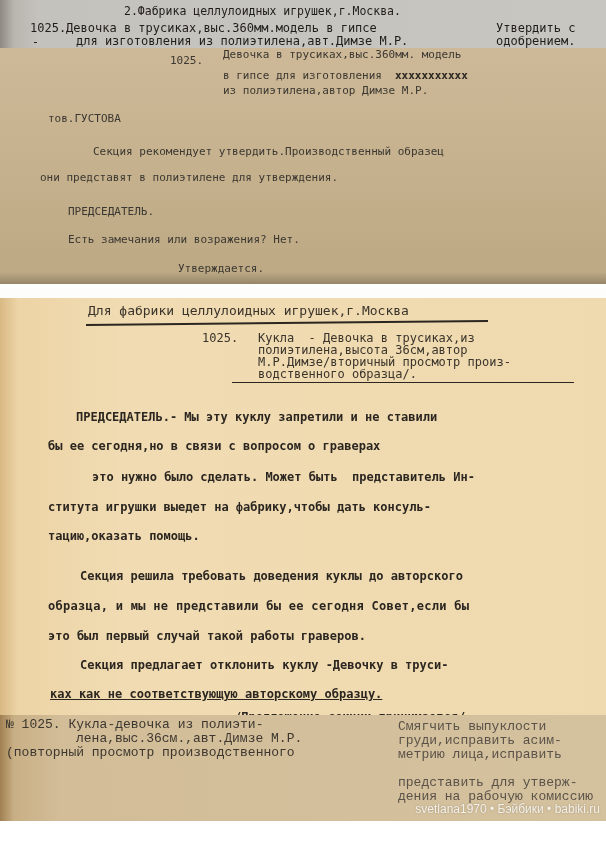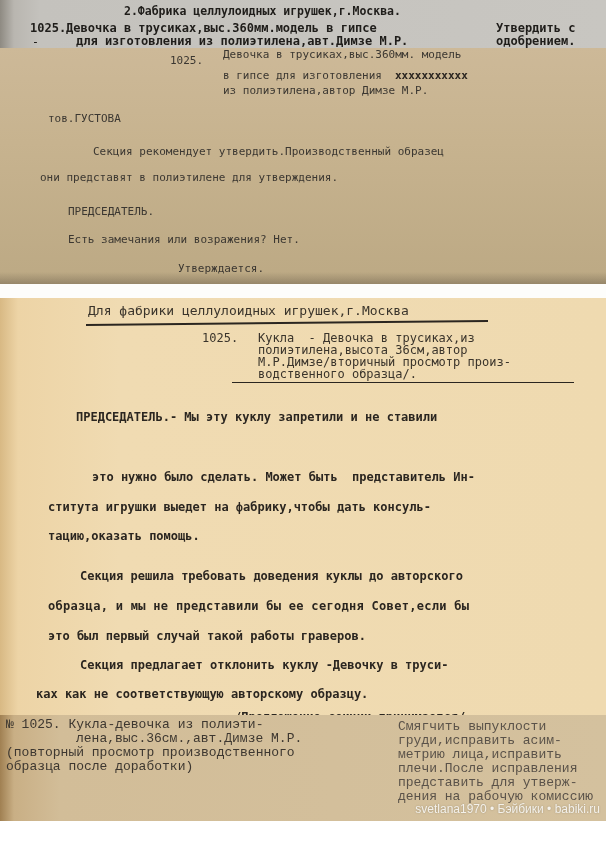--- a/index.html
+++ b/index.html
@@ -4,21 +4,21 @@
   <style>
     * { margin: 0; padding: 0; box-sizing: border-box; }
     html, body { width: 606px; height: 850px; background: #ffffff; overflow: hidden; }
     body { position: relative; font-family: "DejaVu Sans Mono", "Liberation Mono", monospace; color: #2a2620; }
 
     .panel { position: absolute; left: 0; width: 606px; overflow: hidden; }
     .tw { position: absolute; white-space: pre; letter-spacing: 0px; }
 
     
     #p1 { top: 0; height: 48px; background: linear-gradient(90deg, #8e8a82 0px, #b9b6b0 14px, #c4c2bd 40px, #c8c6c1 100%); }
-    #p1 .tw { font-size: 11.5px; font-weight: bold; color: #1f1d1a; }
+    #p1 .tw { font-size: 11.5px; font-weight: normal; color: #1f1d1a; }
 
     
     #p2 { top: 48px; height: 236px; background: linear-gradient(180deg, #cdb998 0%, #c7b38f 40%, #bca984 100%); }
     #p2 .tw { font-size: 11px; color: #3b3731; }
     #p2 .bottom-shade { position: absolute; left: 0; right: 0; bottom: 0; height: 12px; background: linear-gradient(180deg, rgba(0,0,0,0), rgba(80,70,55,0.35)); }
 
     
     .gap { position: absolute; left: 0; width: 606px; background: #fdfdfb; }
 
     
@@ -69,41 +69,40 @@
   <div class="uline" style="left:86px; top:24px; width:402px; transform:rotate(-0.6deg);"></div>
 
   <div class="tw light" style="left:202px; top:33px;">1025.</div>
   <div class="tw light" style="left:258px; top:33px;">Кукла  - Девочка в трусиках,из</div>
   <div class="tw light" style="left:258px; top:45px;">полиэтилена,высота 36см,автор</div>
   <div class="tw light" style="left:258px; top:57px;">М.Р.Димзе/вторичный просмотр произ-</div>
   <div class="tw light" style="left:258px; top:69px;">водственного образца/.</div>
   <div class="uline" style="left:232px; top:84px; width:342px; height:1px;"></div>
 
   <div class="tw" style="left:76px; top:112px;">ПРЕДСЕДАТЕЛЬ.- Мы эту куклу запретили и не ставили</div>
+  <div class="tw" style="left:48px; top:141px;">бы ее сегодня,но в связи с вопросом о граверах</div>
   <div class="tw" style="left:48px; top:172px;margin-left:44px;">это нужно было сделать. Может быть  представитель Ин-</div>
   <div class="tw" style="left:48px; top:202px;">ститута игрушки выедет на фабрику,чтобы дать консуль-</div>
   <div class="tw" style="left:48px; top:231px;">тацию,оказать помощь.</div>
   <div class="tw" style="left:80px; top:271px;">Секция решила требовать доведения куклы до авторского</div>
   <div class="tw" style="left:48px; top:301px; letter-spacing:0.3px;">образца, и мы не представили бы ее сегодня Совет,если бы</div>
   <div class="tw" style="left:48px; top:331px;">это был первый случай такой работы граверов.</div>
   <div class="tw" style="left:80px; top:360px;">Секция предлагает отклонить куклу -Девочку в труси-</div>
-  <div class="tw" style="left:36px; top:389px;">ках как не соответствующую авторскому образцу.</div>
+  <div class="tw" style="left:50px; top:389px;text-decoration:underline;">ках как не соответствующую авторскому образцу.</div>
   <div class="tw" style="left:234px; top:412px;">/Предложение секции принимается/.</div>
   <div class="bottom-shade"></div>
 </div>
 
 <div class="gap" style="top:732px; height:12px;"></div>
 
 <div class="panel" id="p4">
   <div class="tw" style="left:6px; top:2px;">№ 1025. Кукла-девочка из полиэти-</div>
   <div class="tw" style="left:76px; top:16px;">лена,выс.36см.,авт.Димзе М.Р.</div>
   <div class="tw" style="left:6px; top:30px;">(повторный просмотр производственного</div>
-  <div class="tw" style="left:6px; top:44px;">образца после доработки)</div>
 
   <div class="tw right" style="left:398px; top:4px;">Смягчить выпуклости</div>
   <div class="tw right" style="left:398px; top:18px;">груди,исправить асим-</div>
   <div class="tw right" style="left:398px; top:32px;">метрию лица,исправить</div>
-  <div class="tw right" style="left:398px; top:46px;">плечи.После исправления</div>
   <div class="tw right" style="left:398px; top:60px;">представить для утверж-</div>
   <div class="tw right" style="left:398px; top:74px;">дения на рабочую комиссию</div>
 
   <div class="watermark">svetlana1970 • Бэйбики • babiki.ru</div>
 </div>
 
 </body></html>

